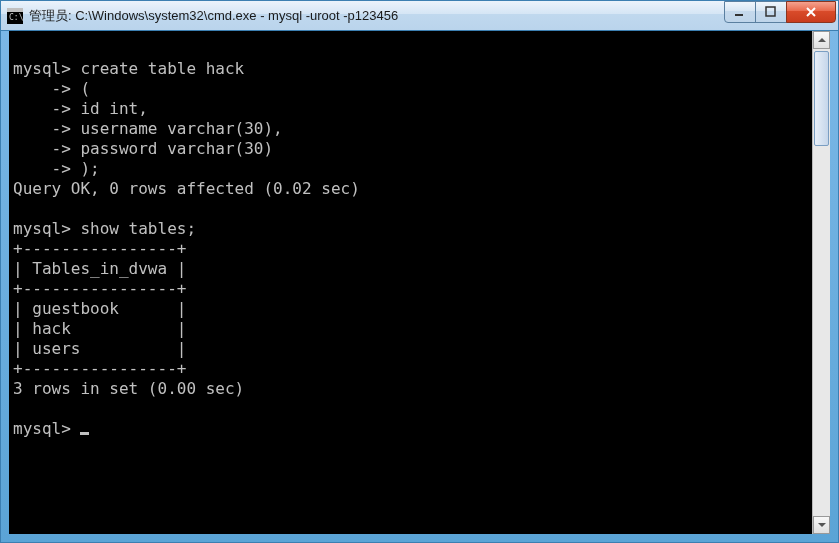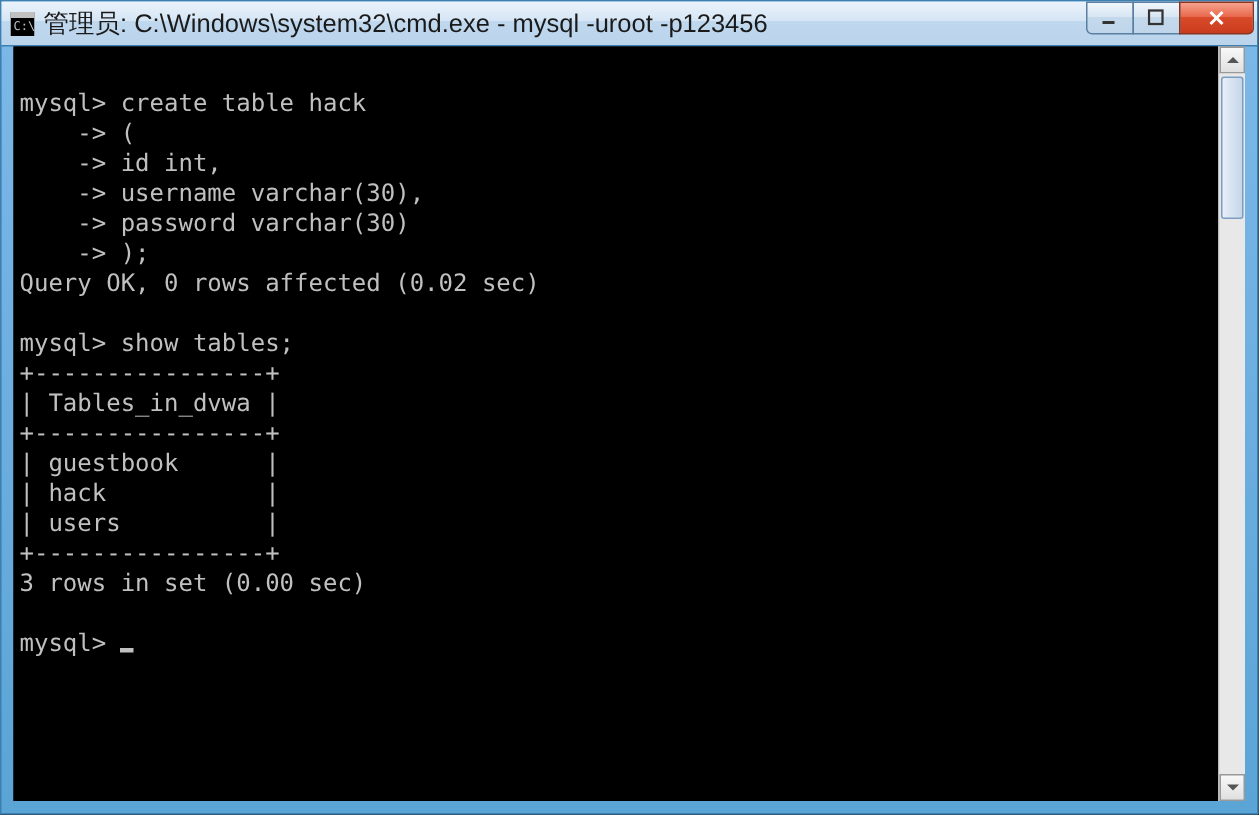--- a/index.html
+++ b/index.html
@@ -37,21 +37,21 @@
       display: flex;
       align-items: center;
       justify-content: center;
     }
     .titlebar-icon svg {
       width: 16px;
       height: 16px;
     }
     .titlebar-text {
       flex: 1;
-      font-size: 17px;
+      font-size: 13px;
       color: #1a1a1a;
       white-space: nowrap;
       overflow: hidden;
     }
     .window-controls {
       display: flex;
       height: 22px;
       margin-right: 2px;
       margin-top: -7px;
     }

